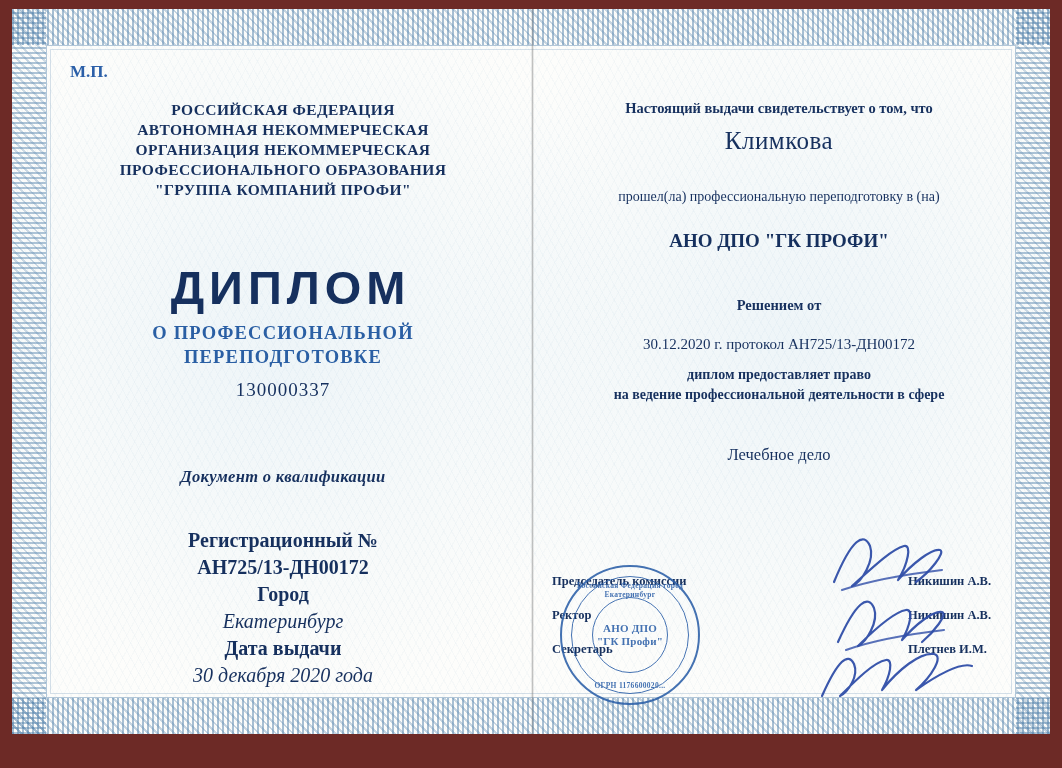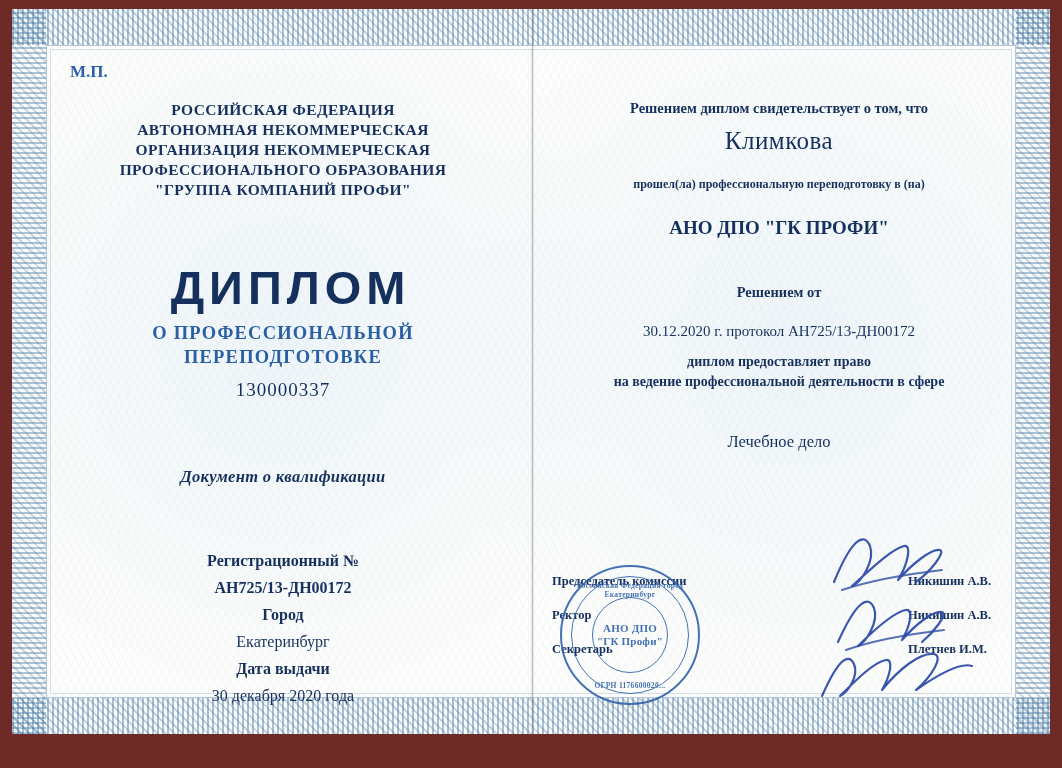--- a/index.html
+++ b/index.html
@@ -144,29 +144,29 @@
   }
   .doc-kind {
     margin-top: 66px;
     font-size: 16.5px;
     font-style: italic;
     font-weight: bold;
     color: #16305e;
     letter-spacing: 0.3px;
   }
   .reg-block {
-    margin-top: 60px;
-    font-size: 16px;
+    margin-top: 40px;
+    font-size: 20px;
     font-weight: bold;
     line-height: 27px;
     color: #16305e;
   }
   .reg-value { font-weight: bold; }
   .reg-label { font-weight: bold; }
-  .reg-normal { font-weight: normal; }
+  .reg-normal { font-weight: normal; font-style: italic; }
 
   
   .r-line {
     color: #16305e;
   }
   .r-intro {
     margin-top: 55px;
     font-size: 14.5px;
     font-weight: bold;
   }
@@ -175,23 +175,23 @@
     font-size: 25px;
     font-weight: normal;
     letter-spacing: 0.5px;
   }
   .r-name {
     margin-top: 4px;
     font-size: 20px;
     font-weight: normal;
   }
   .r-retrain {
-    margin-top: 22px;
-    font-size: 12px;
-    font-weight: bold;
+    margin-top: 34px;
+    font-size: 14px;
+    font-weight: normal;
   }
   .r-org {
     margin-top: 25px;
     font-size: 19px;
     font-weight: bold;
   }
   .r-decision {
     margin-top: 45px;
     font-size: 14.5px;
     font-weight: bold;
@@ -344,21 +344,21 @@
       <div class="reg-label">Регистрационный №</div>
       <div class="reg-value">АН725/13-ДН00172</div>
       <div class="reg-label">Город</div>
       <div class="reg-normal">Екатеринбург</div>
       <div class="reg-label">Дата выдачи</div>
       <div class="reg-normal">30 декабря 2020 года</div>
     </div>
   </div>
 
   <div class="half right-half">
-    <div class="r-line r-intro">Решением диплом свидетельствует о том, что</div>
+    <div class="r-line r-intro">Настоящий выдачи свидетельствует о том, что</div>
     <div class="r-line r-surname">Климкова</div>
     <div class="r-line r-retrain">прошел(ла) профессиональную переподготовку в (на)</div>
     <div class="r-line r-org">АНО ДПО "ГК ПРОФИ"</div>
     <div class="r-line r-decision">Решением от</div>
     <div class="r-line r-protocol">30.12.2020 г. протокол АН725/13-ДН00172</div>
     <div class="r-line r-grants">
       <div>диплом предоставляет право</div>
       <div>на ведение профессиональной деятельности в сфере</div>
     </div>
     <div class="r-line r-field">Лечебное дело</div>

